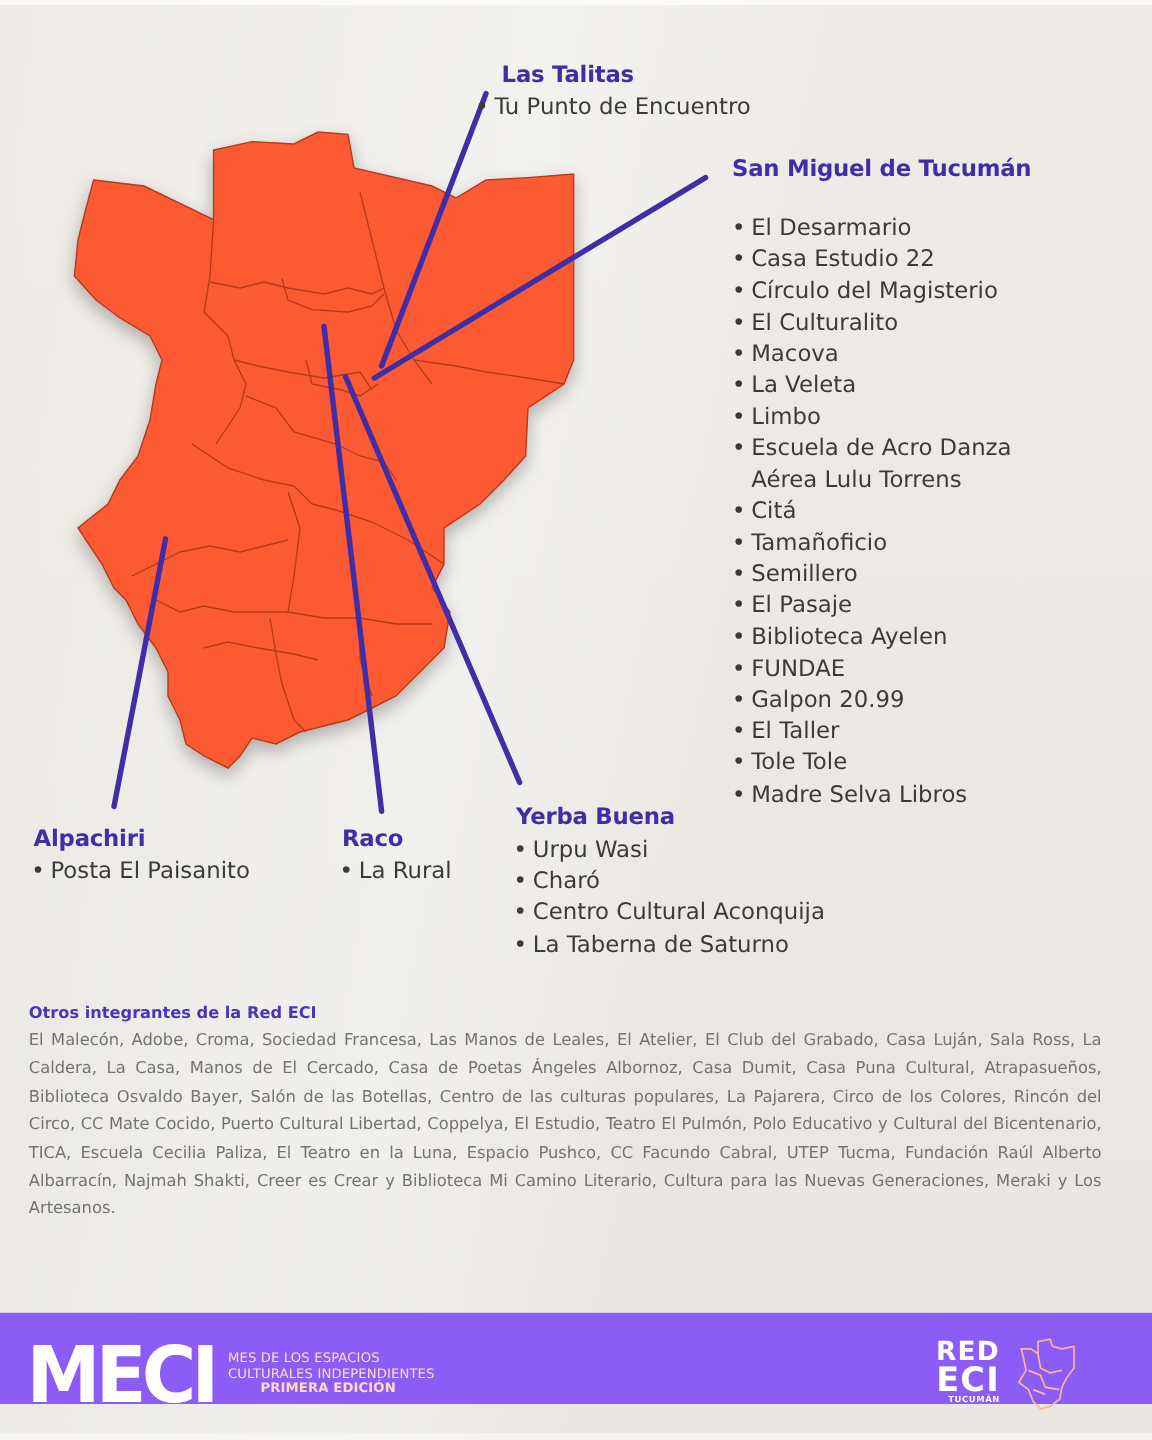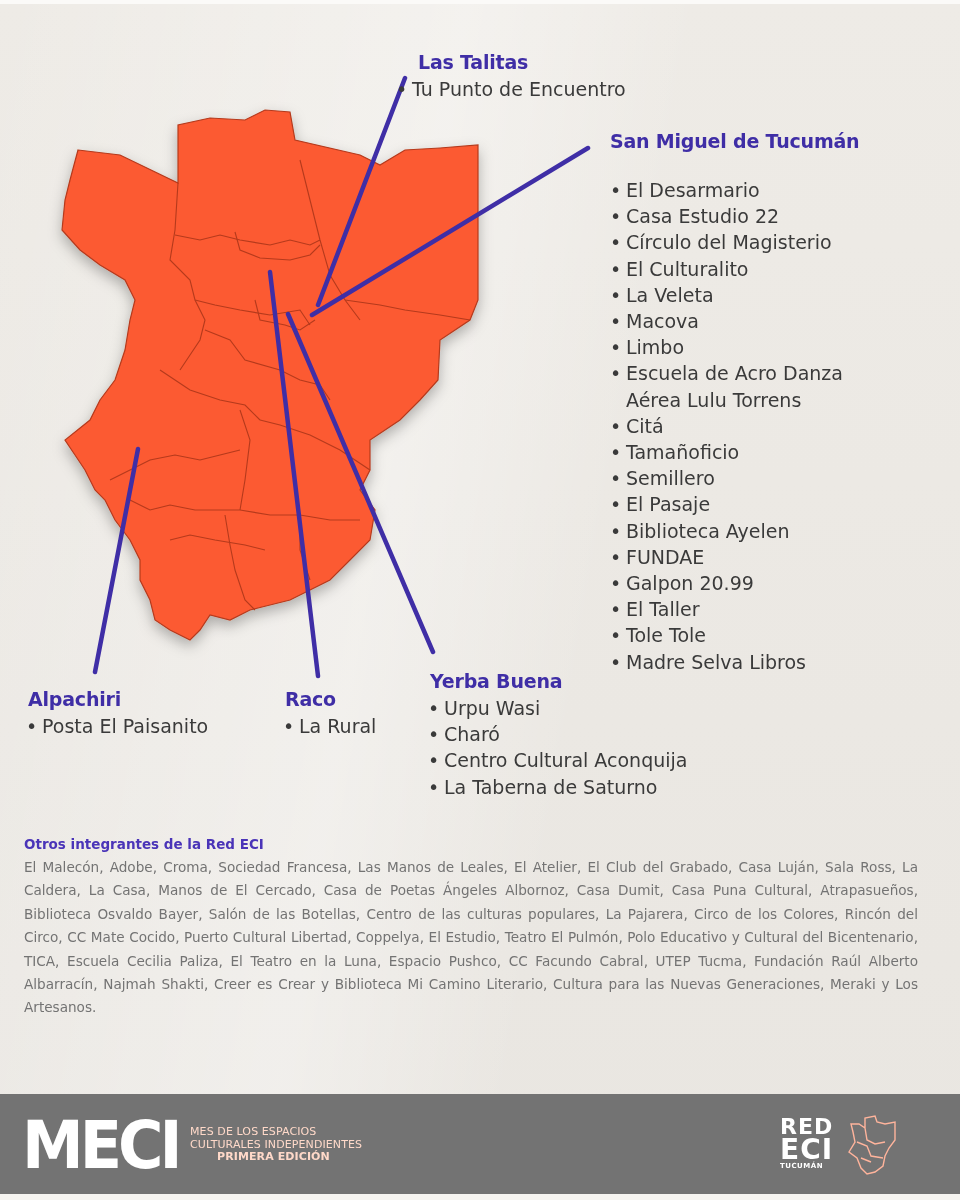--- a/index.html
+++ b/index.html
@@ -30,35 +30,35 @@
     content:"•"; position:absolute; left:2px; top:0; color:#3a3a3a;
   }
   .others-title {
     position:absolute; left:24px; top:836px; color:#4a34b8; font-weight:bold; font-size:13.5px; margin:0;
   }
   .others-text {
     position:absolute; left:24px; top:856px; width:894px;
     color:#737373; font-size:13.6px; line-height:23.4px; text-align:justify; margin:0;
   }
   .footer {
-    position:absolute; left:0; top:1094px; width:960px; height:100px;
-    background:#737373;
+    position:absolute; left:0; top:1094px; width:960px; height:76px;
+    background:#8b5cf6;
   }
   .meci-logo {
     position:absolute; left:22px; top:22px; color:#ffffff; font-weight:bold;
     font-size:62px; letter-spacing:-4px; line-height:60px; font-family:"DejaVu Sans", sans-serif;
     transform:scaleY(1.05);
   }
   .meci-sub {
     position:absolute; left:190px; top:32px; color:#ffd9c9; font-size:11px; line-height:12.5px;
     text-transform:uppercase; letter-spacing:0.1px;
   }
   .meci-sub .strong { font-weight:bold;padding-left:27px; }
   .red-logo {
-    position:absolute; left:780px; top:22px; color:#ffffff; font-weight:bold; text-align:left;
+    position:absolute; left:780px; top:22px; color:#ffffff; font-weight:bold; text-align:right;
   }
   .red-logo .l1 { font-size:22px; line-height:22px; letter-spacing:1px; }
   .red-logo .l2 { font-size:28px; line-height:24px; letter-spacing:1px; }
   .red-logo .l3 { font-size:7px; line-height:9px; letter-spacing:0.5px; }
   .bottomstrip { position:absolute; left:0; top:1194px; width:960px; height:6px; background:#f6f4f0; }
 </style>
 </head>
 <body>
 
 <div class="paper"></div>
@@ -111,22 +111,22 @@
 <ul class="venues" style="left:394px; top:76px;">
   <li>Tu Punto de Encuentro</li>
 </ul>
 
 <h3 class="region-title" style="left:610px; top:130px;">San Miguel de Tucumán</h3>
 <ul class="venues" style="left:608px; top:155px;margin-top:22px;">
   <li>El Desarmario</li>
   <li>Casa Estudio 22</li>
   <li>Círculo del Magisterio</li>
   <li>El Culturalito</li>
+  <li>Macova</li>
   <li>La Veleta</li>
-  <li>Macova</li>
   <li>Limbo</li>
   <li>Escuela de Acro Danza</li>
   <li class="cont">Aérea Lulu Torrens</li>
   <li>Citá</li>
   <li>Tamañoficio</li>
   <li>Semillero</li>
   <li>El Pasaje</li>
   <li>Biblioteca Ayelen</li>
   <li>FUNDAE</li>
   <li>Galpon 20.99</li>

